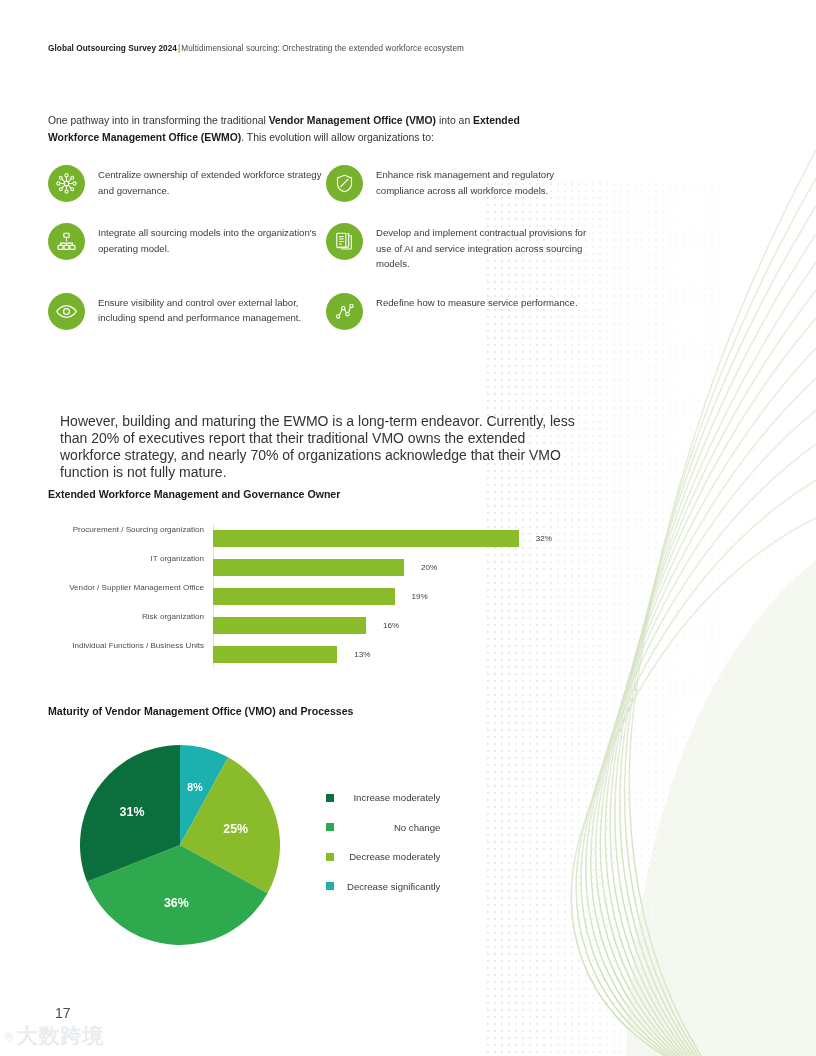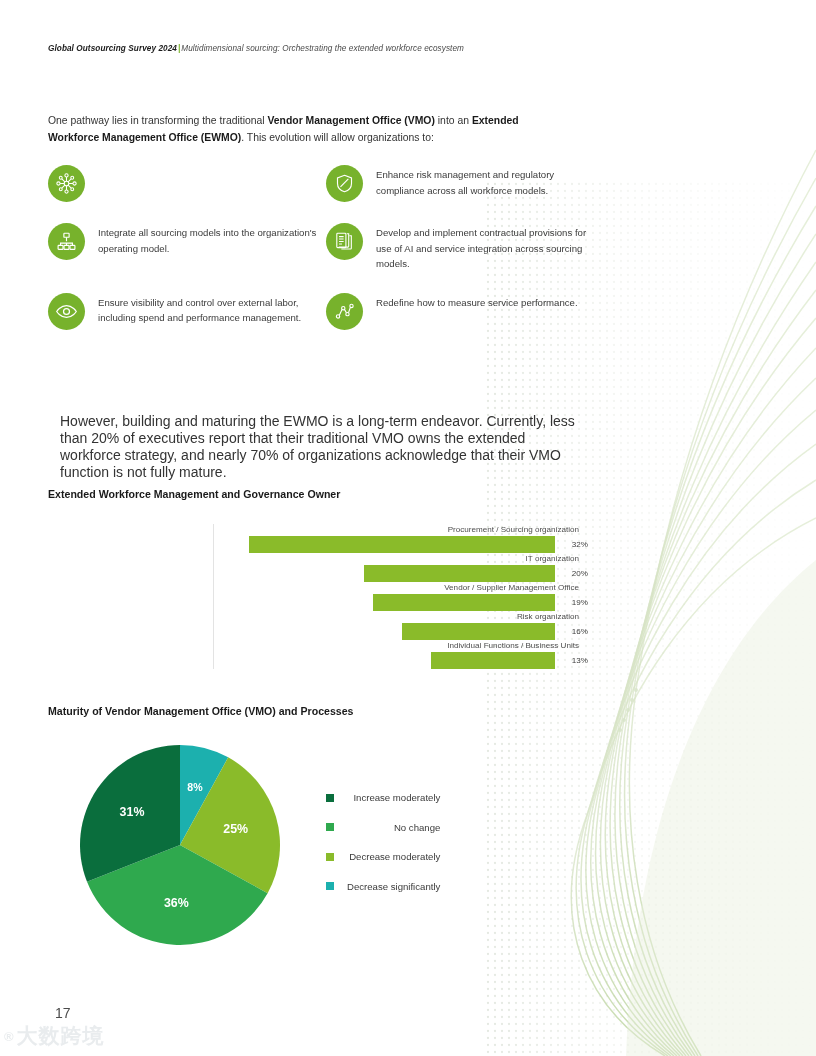--- a/index.html
+++ b/index.html
@@ -36,21 +36,20 @@
   }
 
   
   #doc-header {
     position: absolute;
     left: 48px;
     top: 44px;
     font-size: 8.2px;
     letter-spacing: 0.01em;
     white-space: nowrap;
-    font-style: italic;
   }
   #doc-header .hdr-bold {
     font-weight: bold;
     color: #1a1a1a;
   }
   #doc-header .hdr-bar {
     font-weight: bold;
     color: #7ab52a;
     padding: 0 1px;
   }
@@ -128,23 +127,22 @@
     font-size: 10.6px;
     font-weight: bold;
     color: #1a1a1a;
     margin-bottom: 24px;
   }
   #bar-chart-plot {
     position: relative;
   }
   .bar-row {
     display: flex;
-    align-items: flex-end;
+    align-items: flex-start;
     height: 29px;
-    flex-direction: column;
   }
   .bar-label {
     width: 156px;
     text-align: right;
     font-size: 8.1px;
     color: #4d4d4d;
     padding-right: 9px;
     line-height: 11px;
   }
   .bar-track {
@@ -295,40 +293,41 @@
 
   <path d="M330 560 C 230 640, 150 800, 140 1056 L 330 1056 Z" fill="#e8f0de" opacity="0.45"></path>
 </svg>
 
 <div id="page">
 
   <div id="doc-header">
     <span class="hdr-bold">Global Outsourcing Survey 2024</span><span class="hdr-bar">|</span><span class="hdr-rest">Multidimensional sourcing: Orchestrating the extended workforce ecosystem</span>
   </div>
 
-  <p id="intro-paragraph"><span>One pathway lies in transforming the traditional </span><b>Vendor Management Office (VMO)</b><span> into an </span><b>Extended Workforce Management Office (EWMO)</b><span>. This evolution will allow organizations to:</span></p>
+  <p id="intro-paragraph"><span>One pathway into in transforming the traditional </span><b>Vendor Management Office (VMO)</b><span> into an </span><b>Extended Workforce Management Office (EWMO)</b><span>. This evolution will allow organizations to:</span></p>
 
   <div id="benefit-grid">
 
     <div class="benefit-row">
       <div class="benefit-item">
         <div class="benefit-icon">
           <svg width="23" height="23" viewBox="0 0 24 24" fill="none" stroke="#ffffff" stroke-width="1.1">
             <circle cx="12" cy="12" r="2.4"></circle>
             <circle cx="12" cy="3.6" r="1.7"></circle>
             <circle cx="12" cy="20.4" r="1.7"></circle>
             <circle cx="3.6" cy="12" r="1.7"></circle>
             <circle cx="20.4" cy="12" r="1.7"></circle>
             <circle cx="6" cy="6" r="1.5"></circle>
             <circle cx="18" cy="6" r="1.5"></circle>
             <circle cx="6" cy="18" r="1.5"></circle>
             <circle cx="18" cy="18" r="1.5"></circle>
             <path d="M12 9.6V5.3M12 14.4v4.3M9.6 12H5.3M14.4 12h4.3M10.3 10.3L7.1 7.1M13.7 10.3l3.2-3.2M10.3 13.7l-3.2 3.2M13.7 13.7l3.2 3.2"></path>
           </svg>
         </div>
+        <div class="benefit-text">Centralize ownership of extended workforce strategy and governance.</div>
       </div>
       <div class="benefit-item">
         <div class="benefit-icon">
           <svg width="21" height="21" viewBox="0 0 24 24" fill="none" stroke="#ffffff" stroke-width="1.3">
             <path d="M12 2.6 L20 5.6 V12 c0 5.3-3.5 8.1-8 9.4-4.5-1.3-8-4.1-8-9.4V5.6 Z"></path>
             <path d="M7.4 15.8 L16.4 6.6"></path>
           </svg>
         </div>
         <div class="benefit-text">Enhance risk management and regulatory compliance across all workforce models.</div>
       </div>

